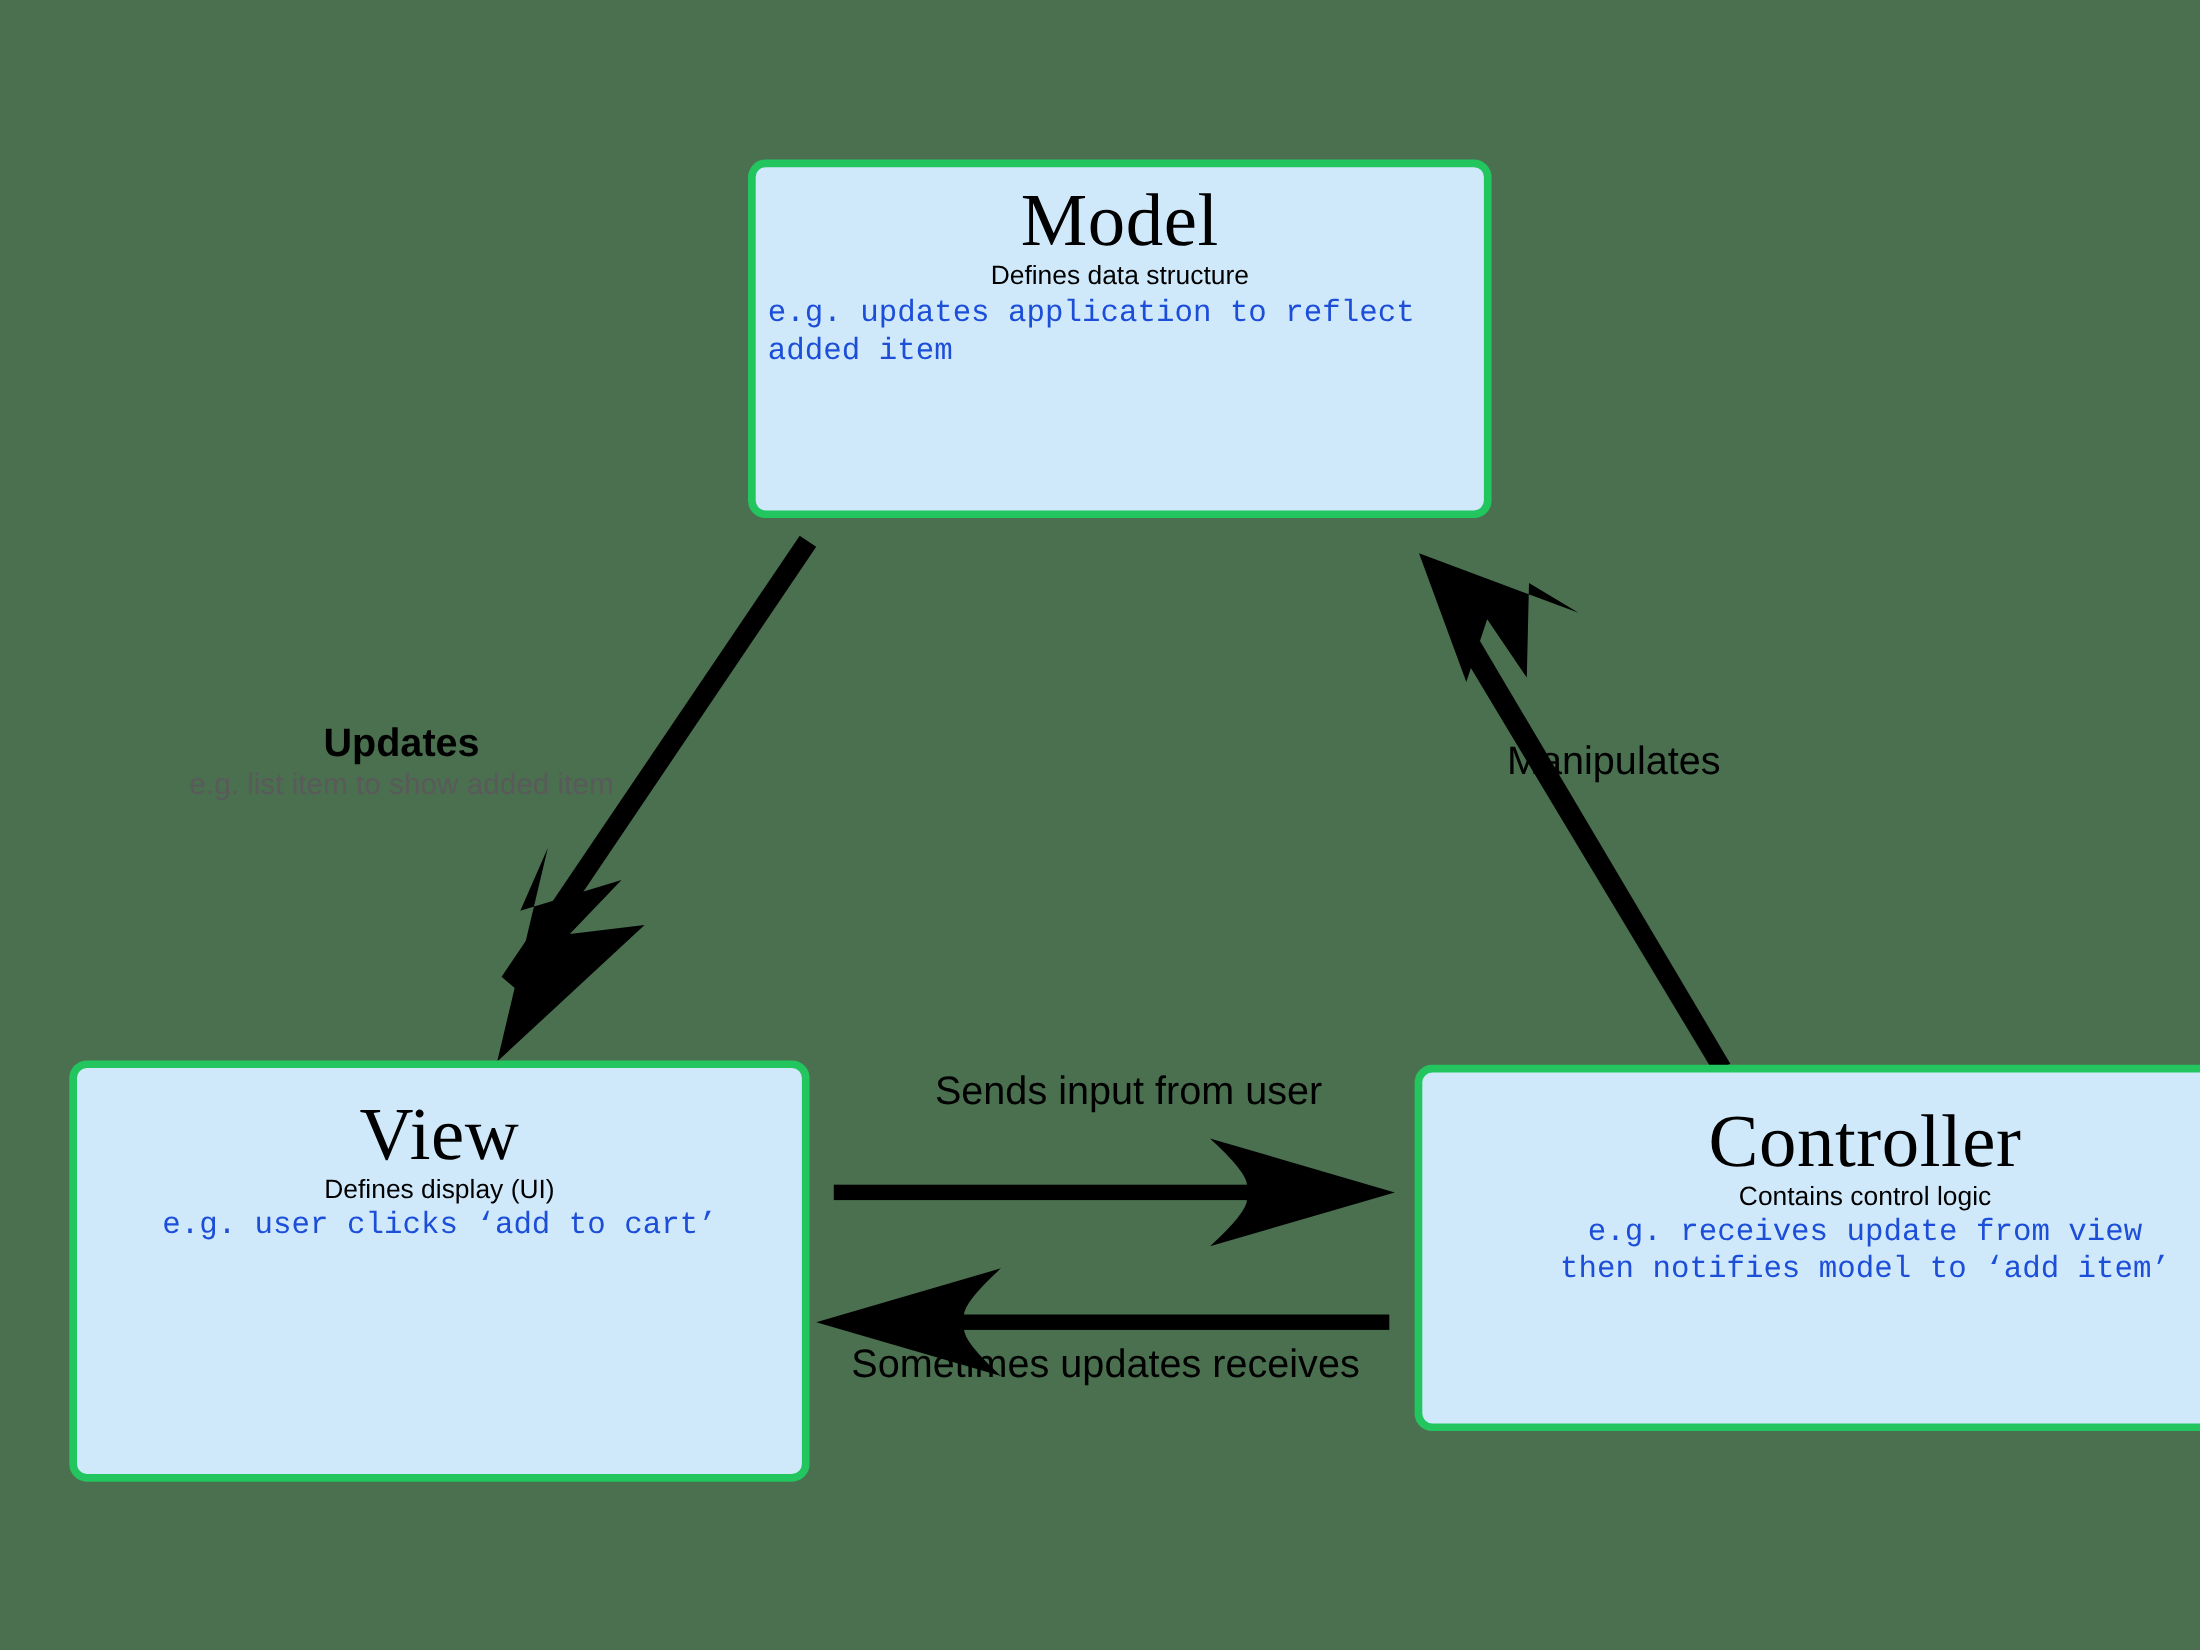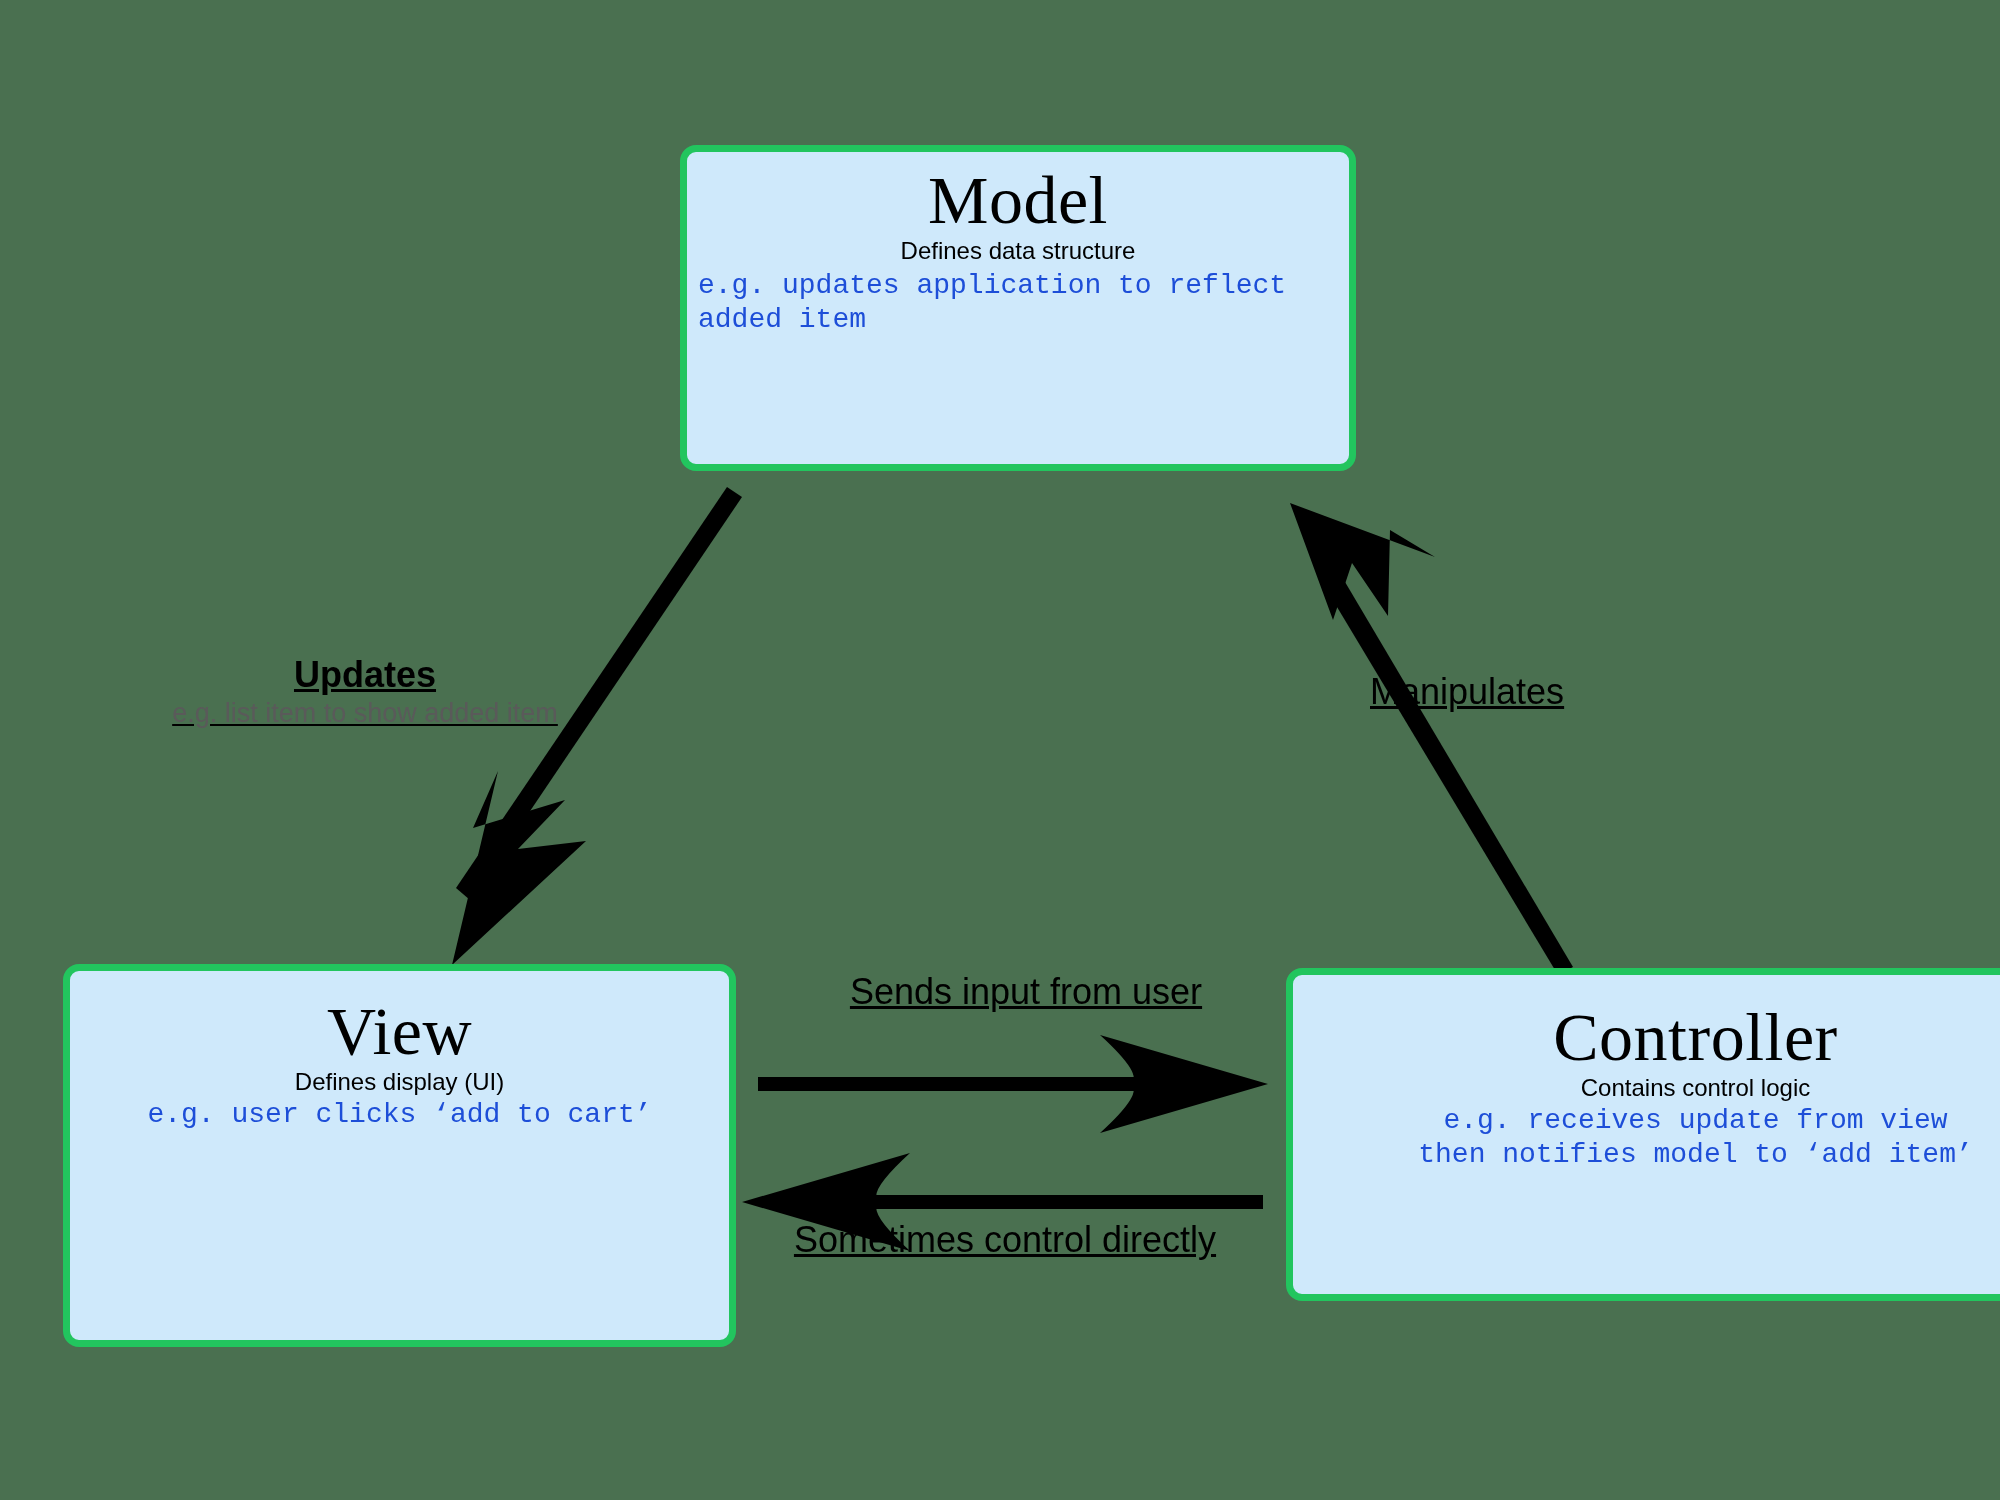--- a/index.html
+++ b/index.html
@@ -93,21 +93,20 @@
     padding-top: 28px;
     margin-left: 16px;
   }
 
   
   .edge-label {
     position: absolute;
     text-align: center;
     color: #000;
     font-family: "Liberation Sans", sans-serif;
-    text-decoration: underline;
   }
   .edge-label .lbl-main {
     display: block;
     font-size: 36px;
     font-weight: bold;
     line-height: 1.12;
     white-space: nowrap;
   }
   .edge-label .lbl-eg {
     display: block;
@@ -179,16 +178,16 @@
 
   <div class="edge-label plain" id="label-manipulates">
     <span class="lbl-main">Manipulates</span>
   </div>
 
   <div class="edge-label plain" id="label-sends">
     <span class="lbl-main">Sends input from user</span>
   </div>
 
   <div class="edge-label plain" id="label-sometimes">
-    <span class="lbl-main">Sometimes control directly</span>
+    <span class="lbl-main">Sometimes updates receives</span>
   </div>
 
 </div>
 
 </body></html>

